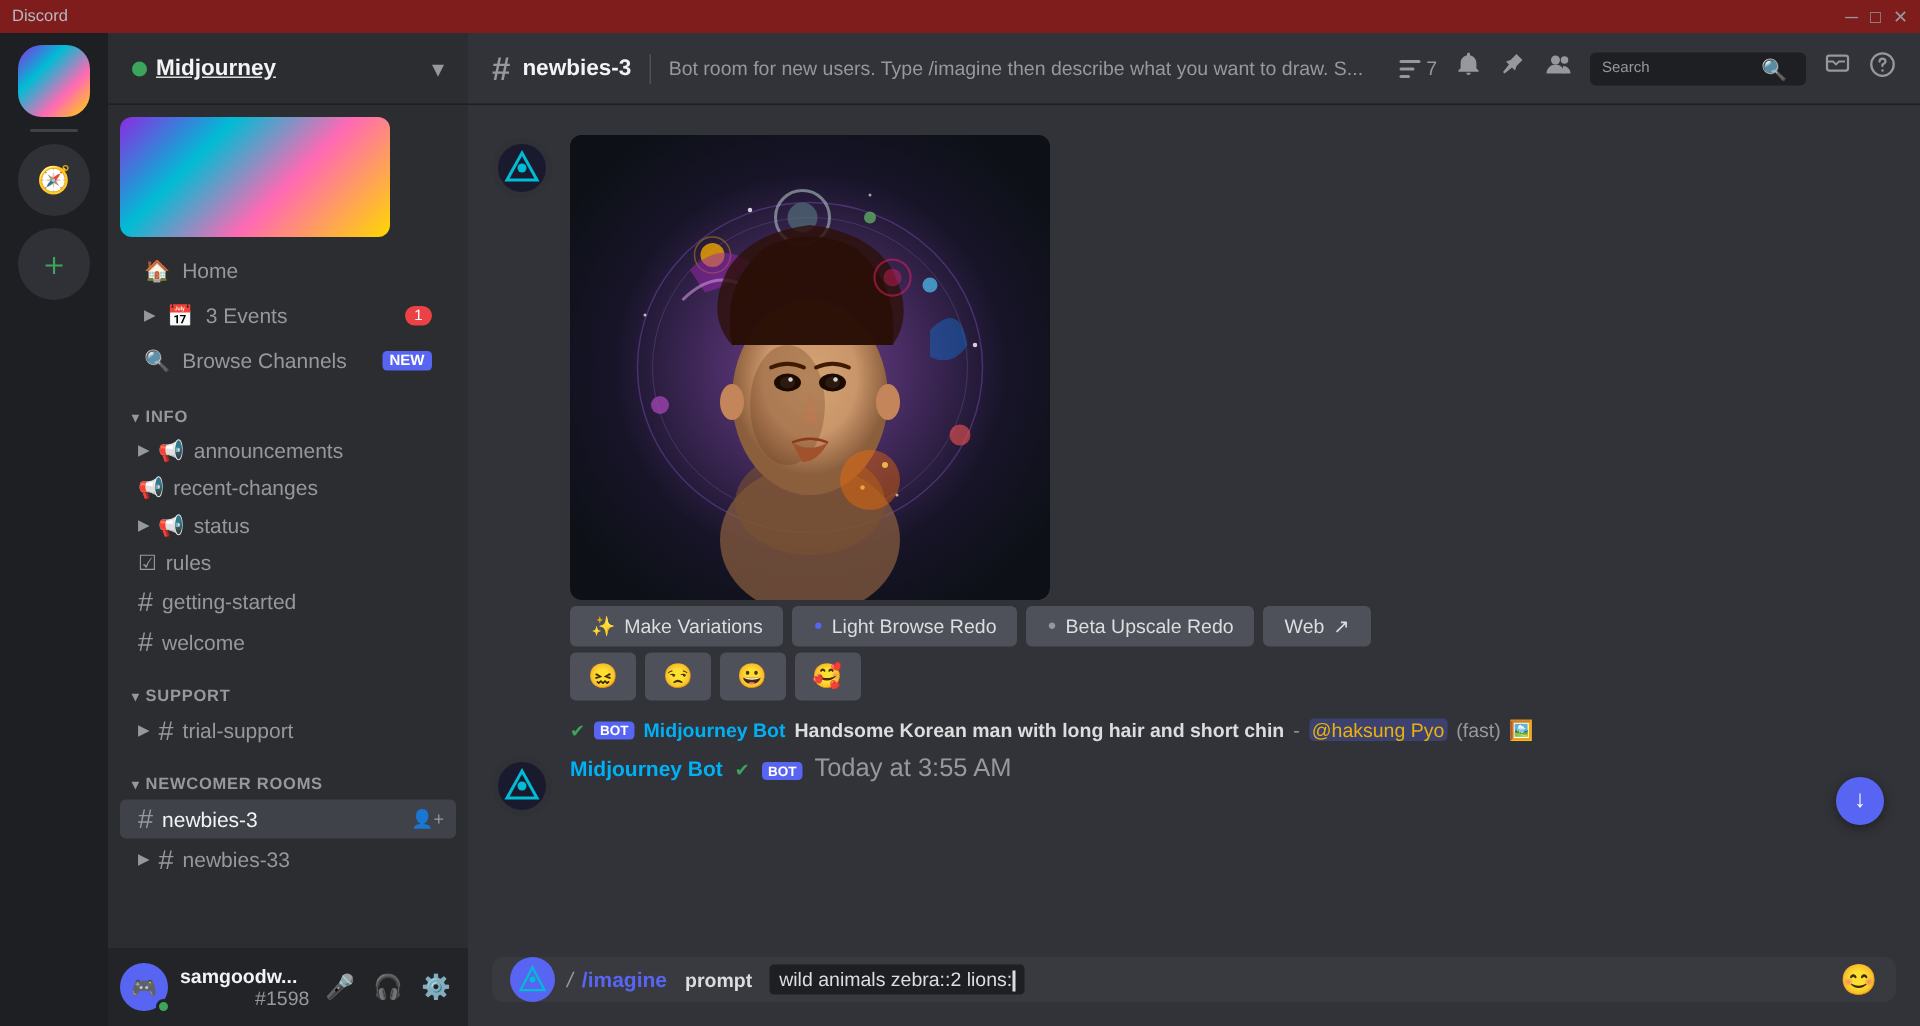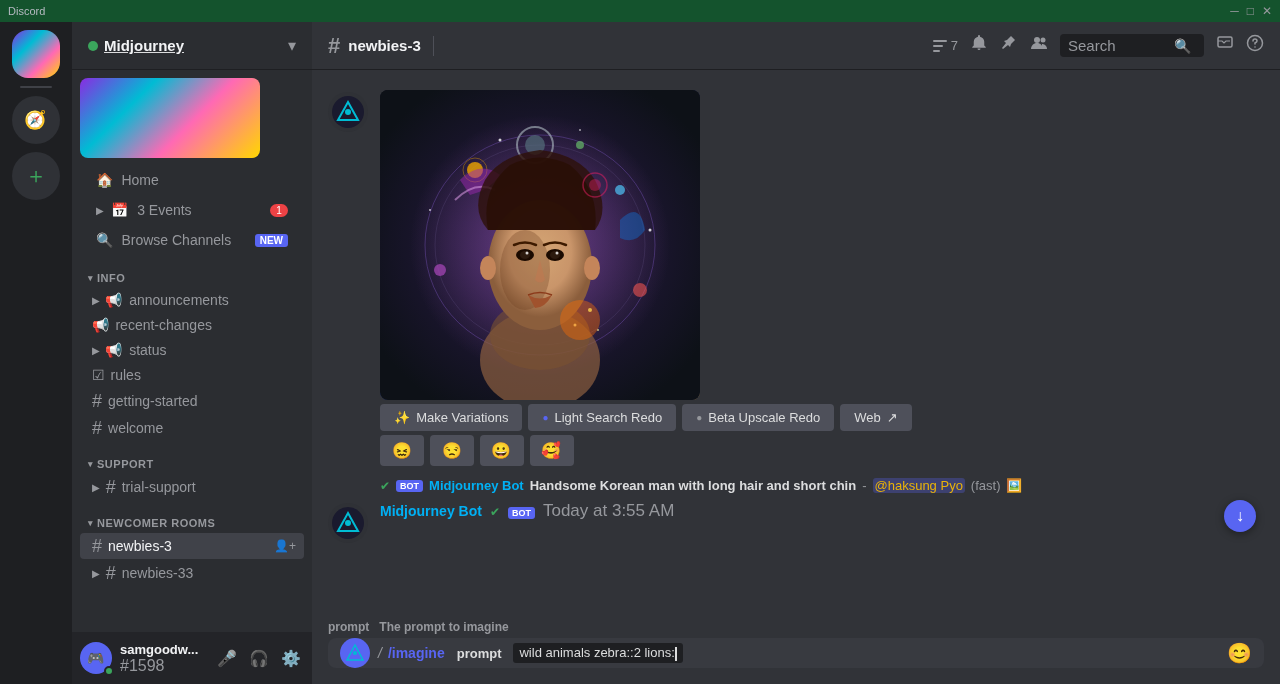--- a/index.html
+++ b/index.html
@@ -7,21 +7,21 @@
       font-family: 'Segoe UI', Arial, sans-serif;
       background: #313338;
       color: #dcddde;
       width: 1280px;
       height: 684px;
       overflow: hidden;
       display: flex;
       flex-direction: column;
     }
     .titlebar {
-      background: #14532d;
+      background: #7f1d1d;
       height: 22px;
       display: flex;
       align-items: center;
       padding: 0 8px;
       font-size: 11px;
       color: #b5bac1;
       flex-shrink: 0;
     }
     .titlebar-title { flex: 1; text-align: center; font-size: 11px; }
     .titlebar-controls { display: flex; gap: 8px; }
@@ -194,21 +194,21 @@
       background: #5865f2;
       display: flex;
       align-items: center;
       justify-content: center;
       font-size: 14px;
       color: white;
       position: relative;
     }
     .user-info { flex: 1; }
     .user-name { font-size: 13px; font-weight: 600; color: #f2f3f5; }
-    .user-disc { font-size: 16px; color: #96989d; }
+    .user-disc { font-size: 13px; color: #96989d; text-align: right; }
     .user-controls { display: flex; gap: 6px; color: #96989d; font-size: 16px; }
     .user-control-btn { cursor: pointer; padding: 2px 3px; border-radius: 3px; }
     
     .main-content {
       flex: 1;
       display: flex;
       flex-direction: column;
       overflow: hidden;
     }
     .channel-header {
@@ -234,21 +234,21 @@
       align-items: center;
       padding: 3px 8px;
       gap: 6px;
       width: 144px;
     }
     .search-bar input {
       background: none;
       border: none;
       outline: none;
       color: #fef9c3;
-      font-size: 15px;
+      font-size: 10px;
       width: 100px;
     }
     .search-bar input::placeholder { color: #96989d; }
     
     .chat-area {
       flex: 1;
       overflow-y: auto;
       padding: 16px 16px 0;
       display: flex;
       flex-direction: column;
@@ -561,20 +561,21 @@
       </div>
     </div>
   </div>
 
   <div class="main-content">
 
     <div class="channel-header">
       <span class="channel-header-hash">#</span>
       <span class="channel-header-name">newbies-3</span>
       <div class="header-divider"></div>
+      <span class="channel-header-desc">Bot room for new users. Type /imagine then describe what you want to draw. S...</span>
       <div class="header-actions">
         <span class="header-btn" style="font-size:14px;display:flex;align-items:center;gap:2px;">
           <svg width="18" height="18" viewBox="0 0 18 18" fill="none">
               <rect x="2" y="3" width="14" height="2" rx="1" fill="#96989d"></rect>
               <rect x="2" y="8" width="10" height="2" rx="1" fill="#96989d"></rect>
               <rect x="2" y="13" width="7" height="2" rx="1" fill="#96989d"></rect>
             </svg>
           <span style="font-size:13px;color:#96989d;">7</span>
         </span>
         <span class="header-btn">
@@ -718,21 +719,21 @@
               </div>
             </div>
 
             <div class="action-buttons">
               <button class="action-btn">
                 <span>✨</span>
                 <span>Make Variations</span>
               </button>
               <button class="action-btn">
                 <span style="color:#5865f2;font-size:10px;">●</span>
-                <span>Light Search Redo</span>
+                <span>Light Browse Redo</span>
               </button>
               <button class="action-btn">
                 <span style="color:#96989d;font-size:10px;">●</span>
                 <span>Beta Upscale Redo</span>
               </button>
               <button class="action-btn">
                 <span>Web</span>
                 <span>↗</span>
               </button>
             </div>
@@ -776,25 +777,20 @@
         </div>
 
       </div>
 
       <div class="scroll-to-bottom" style="position:absolute;">
         <span>↓</span>
       </div>
     </div>
 
     <div class="input-area">
-      <div class="prompt-hint">
-        <span>prompt</span>
-        &nbsp;
-        <span>The prompt to imagine</span>
-      </div>
       <div class="message-input-container">
         <div class="input-avatar">
           <svg width="22" height="22" viewBox="0 0 22 22">
               <polygon points="11,3 19,18 3,18" fill="none" stroke="#00bcd4" stroke-width="1.5"></polygon>
               <circle cx="11" cy="11" r="2" fill="#00bcd4"></circle>
             </svg>
         </div>
         <span class="slash-cmd">/</span>
         <span class="cmd-name" style="margin-left:-2px;">/imagine</span>
         <span class="cmd-arg">prompt</span>

